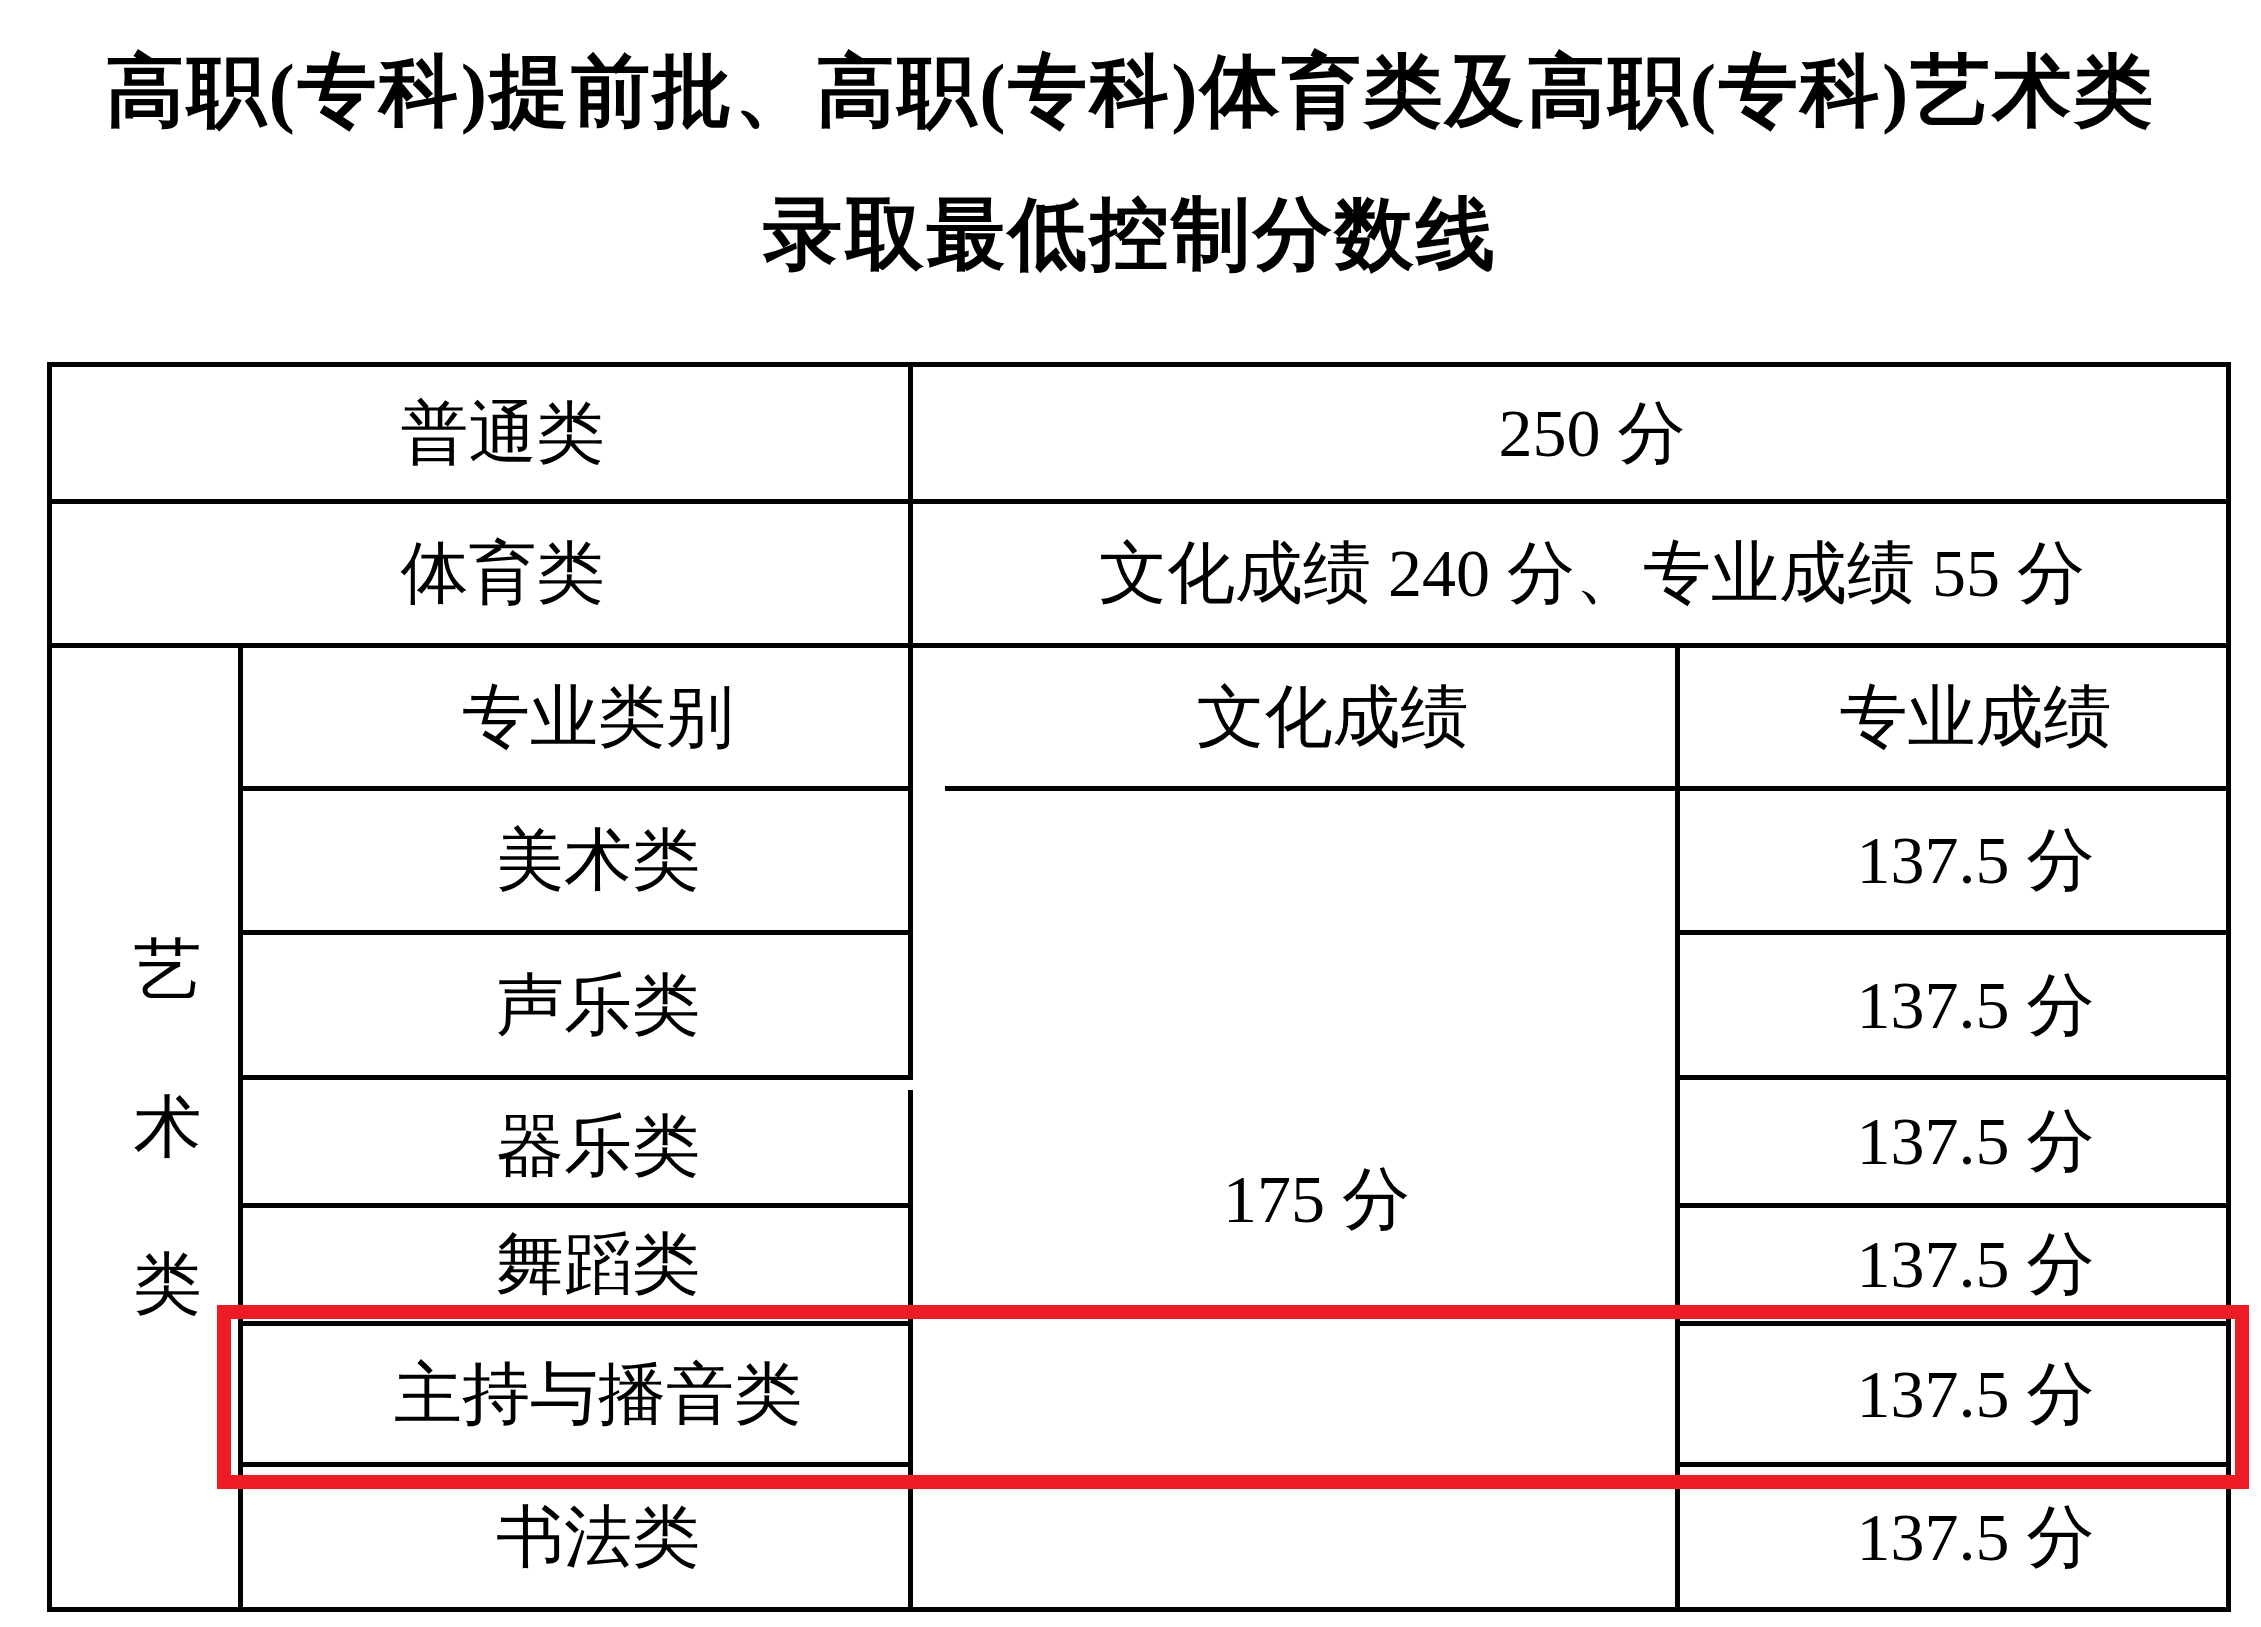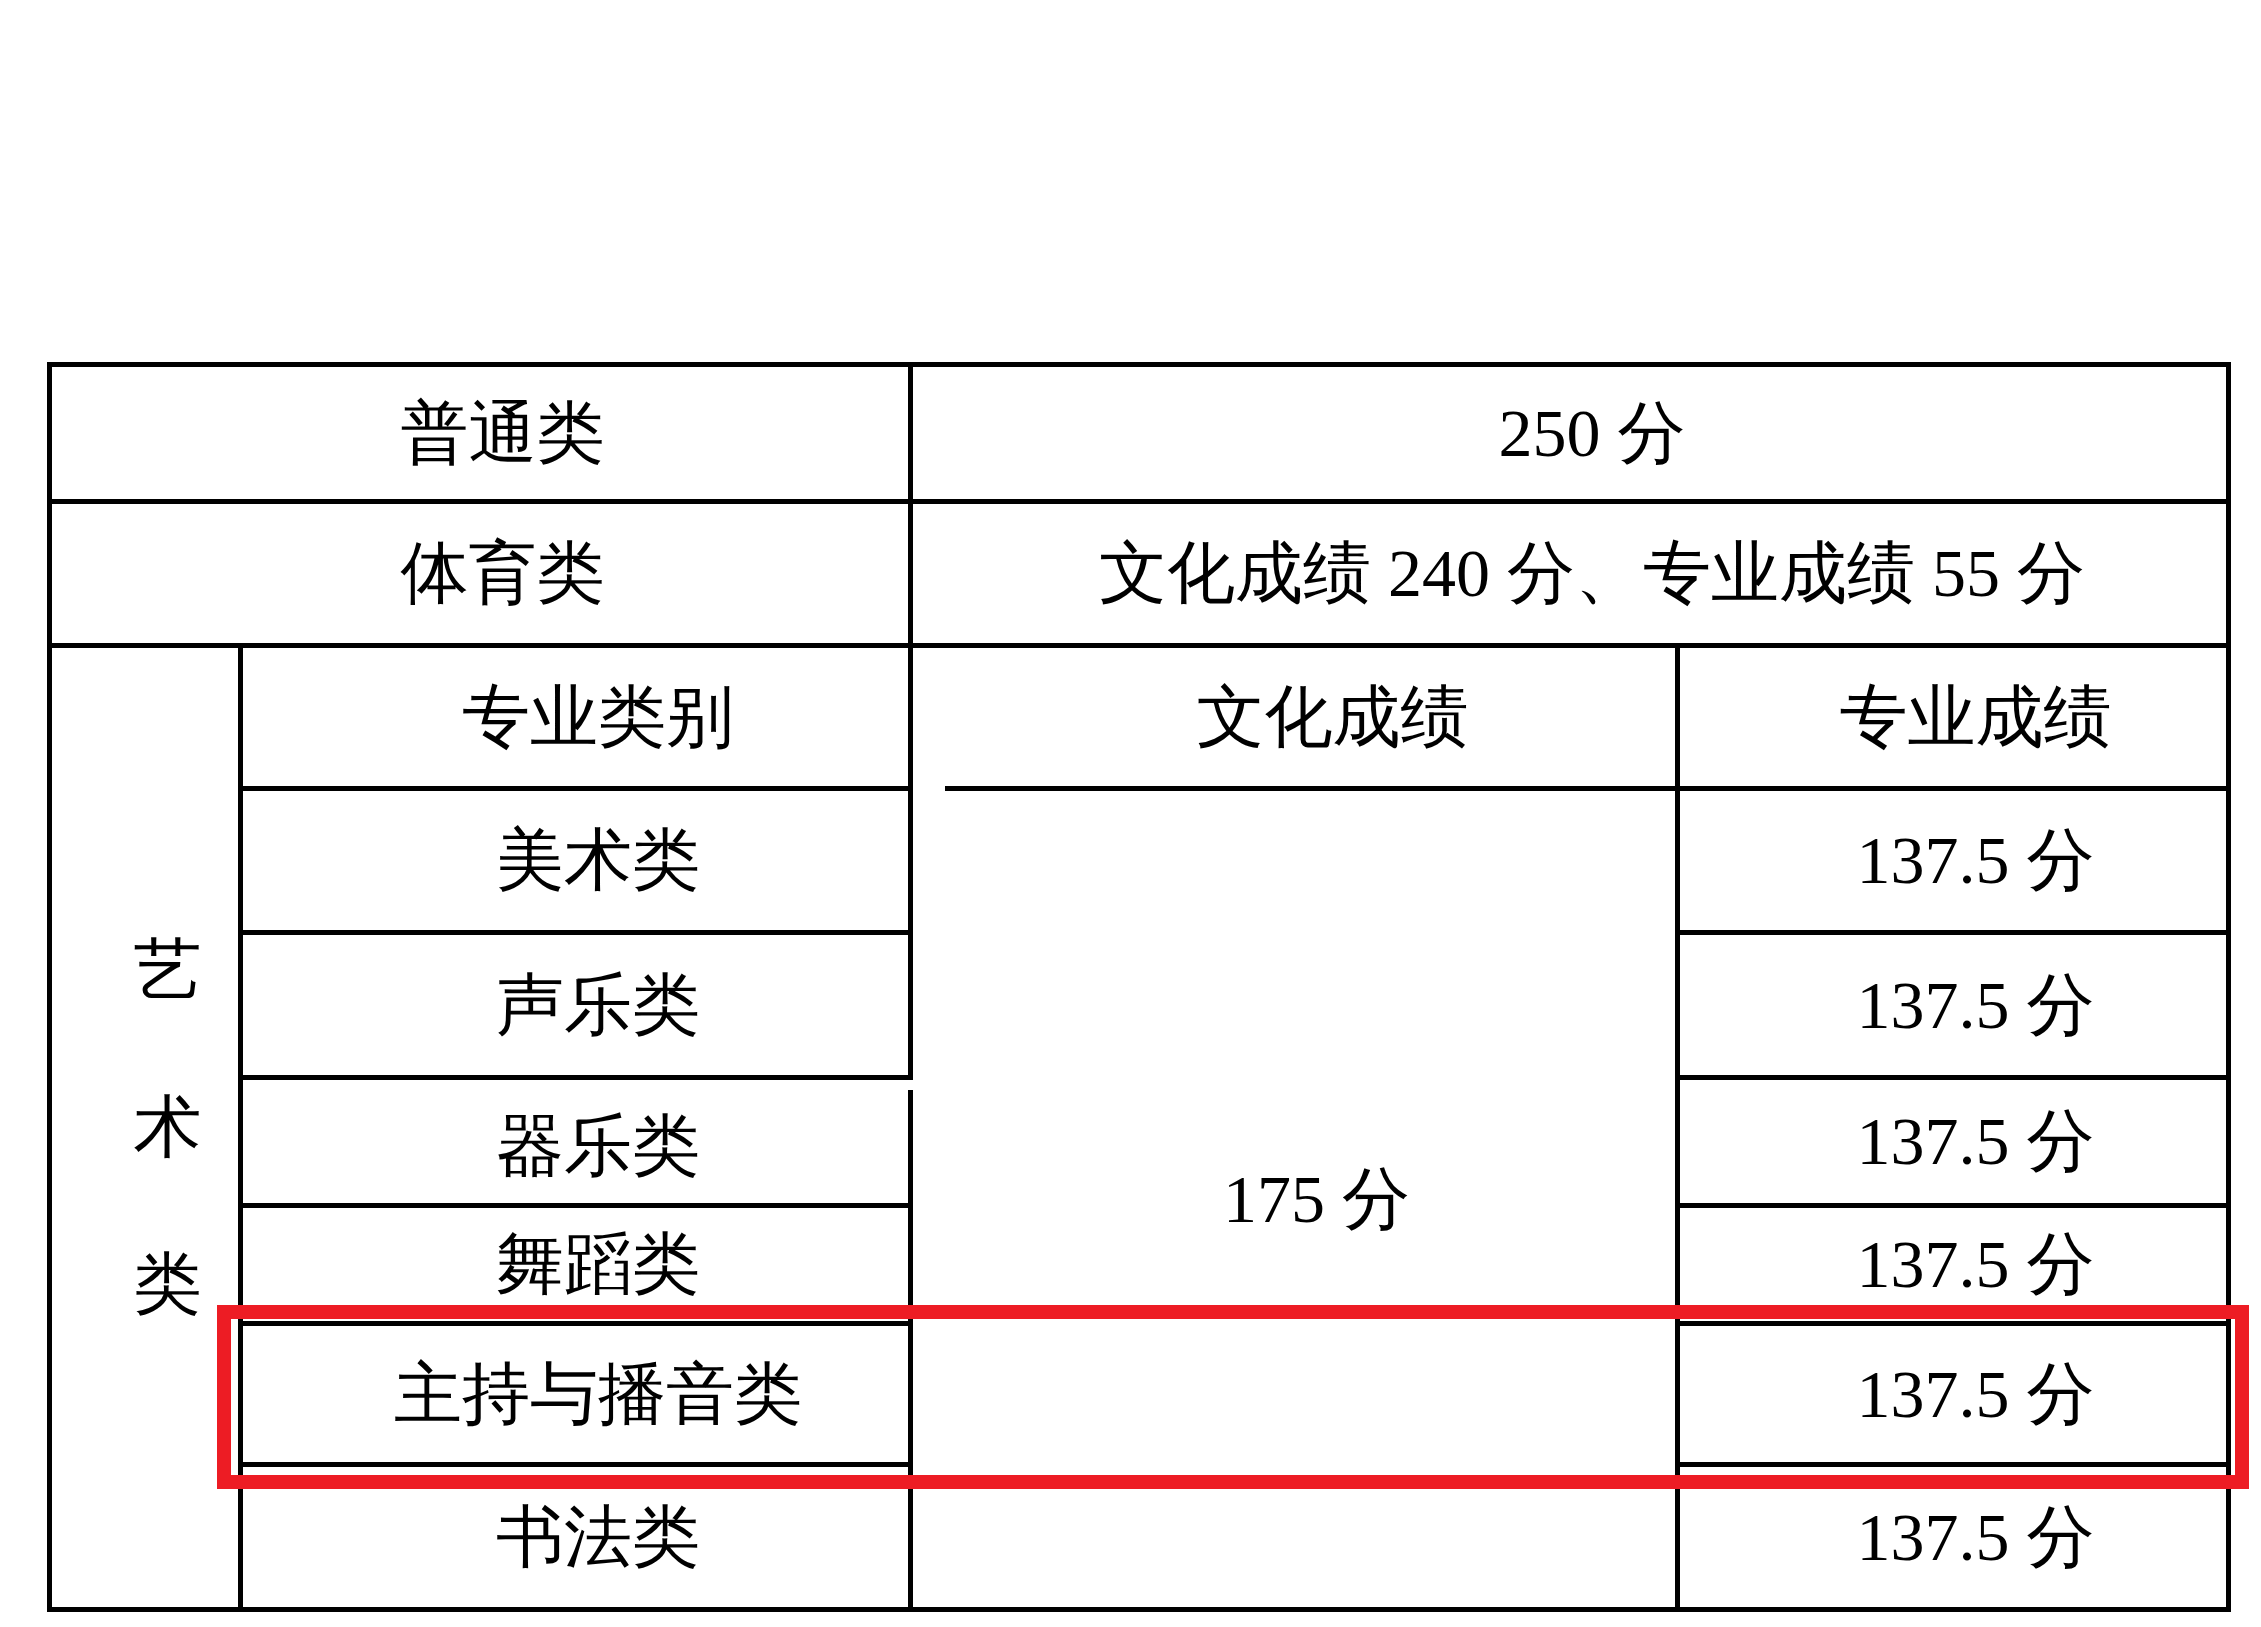--- a/index.html
+++ b/index.html
@@ -101,20 +101,24 @@
     pointer-events: none;
     z-index: 5;
     background: transparent;
   }
 </style>
 </head>
 <body>
 
 <div class="page">
 
+  <div class="title">
+    <div>高职(专科)提前批、高职(专科)体育类及高职(专科)艺术类</div>
+    <div>录取最低控制分数线</div>
+  </div>
 
   <div class="score-table">
 
     <div class="cell c-general-label">普通类</div>
     <div class="cell c-general-value">250 分</div>
 
     <div class="cell c-sports-label">体育类</div>
     <div class="cell c-sports-value">文化成绩 240 分、专业成绩 55 分</div>
 
     <div class="cell c-arts-group">

